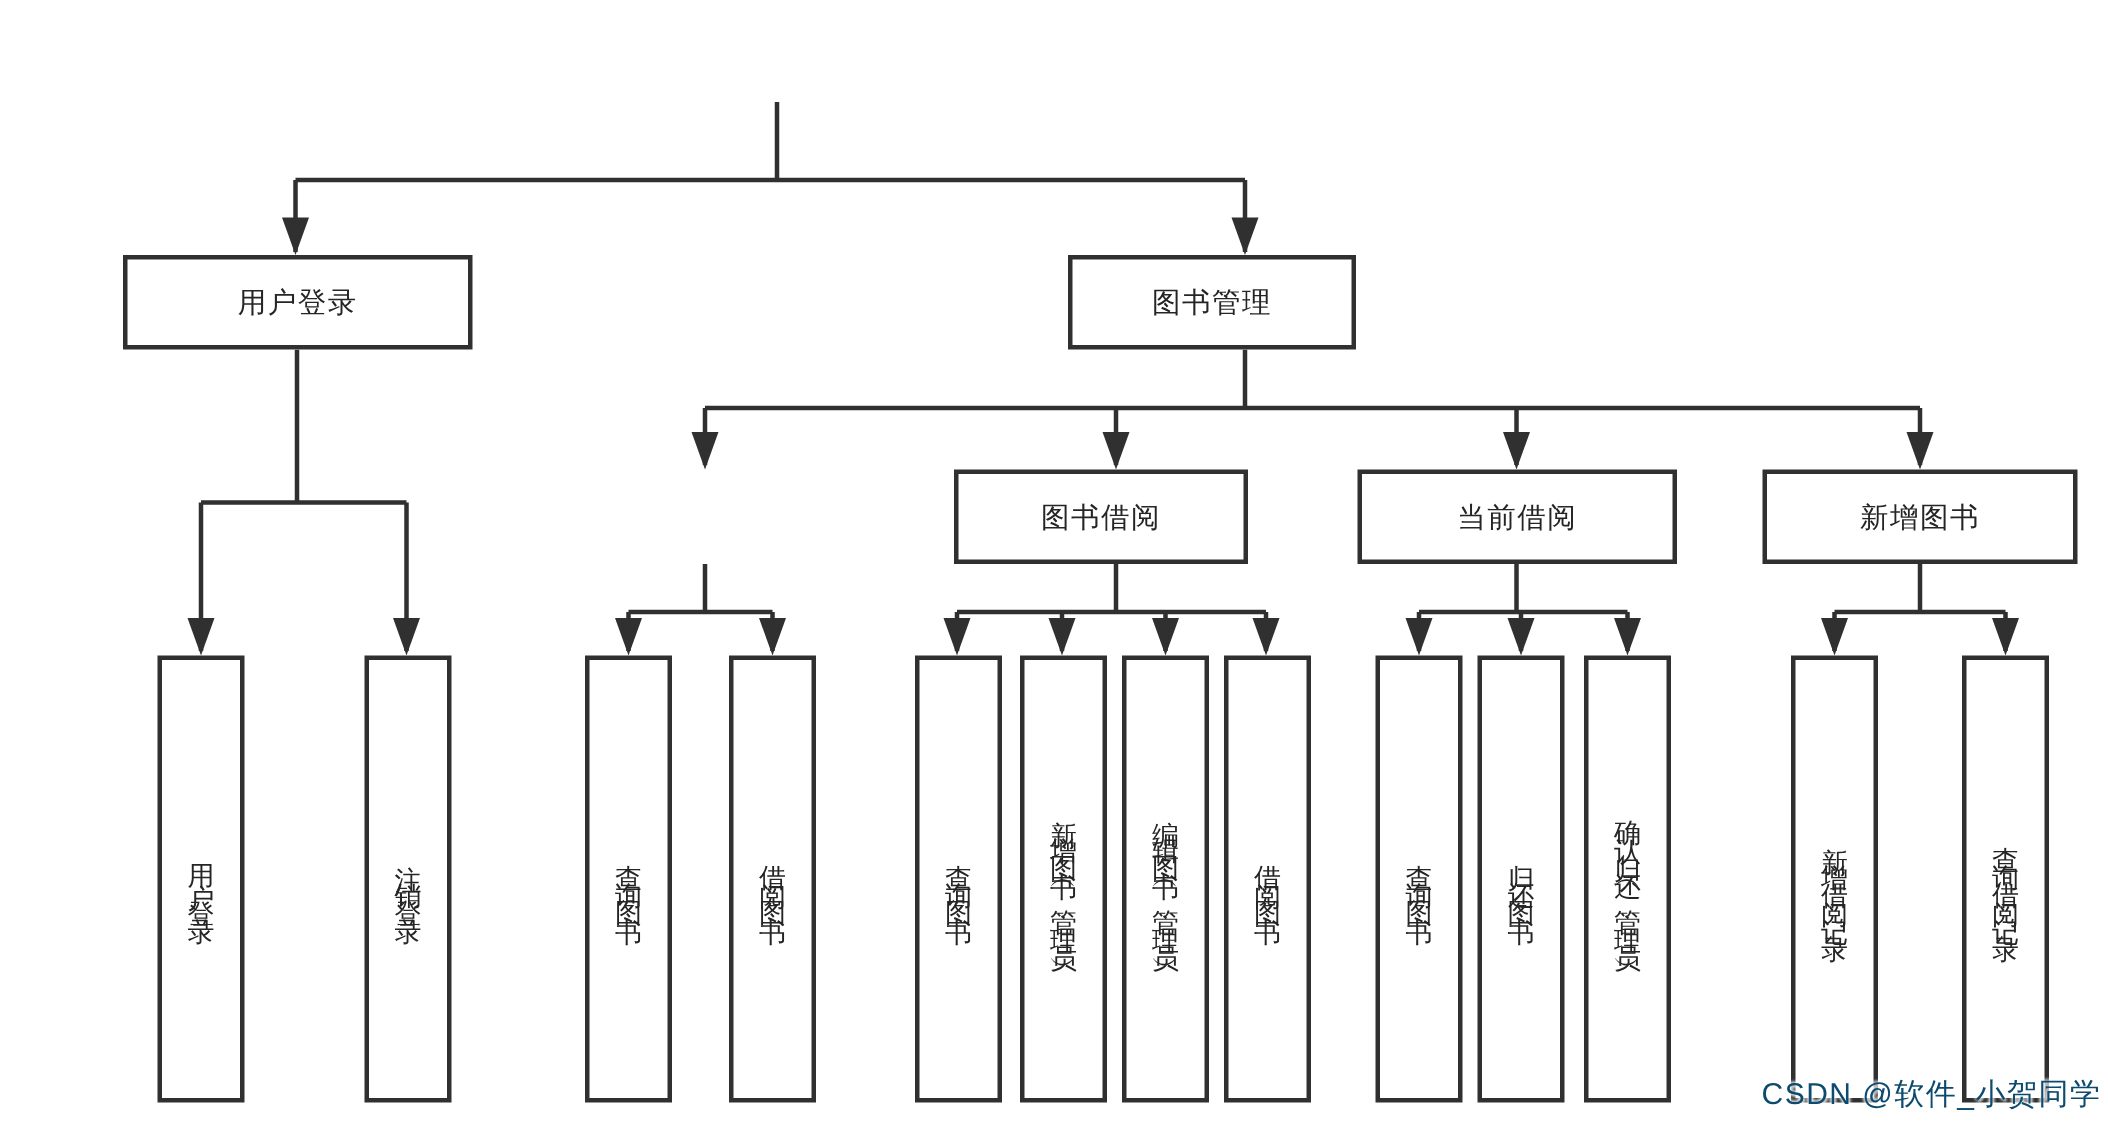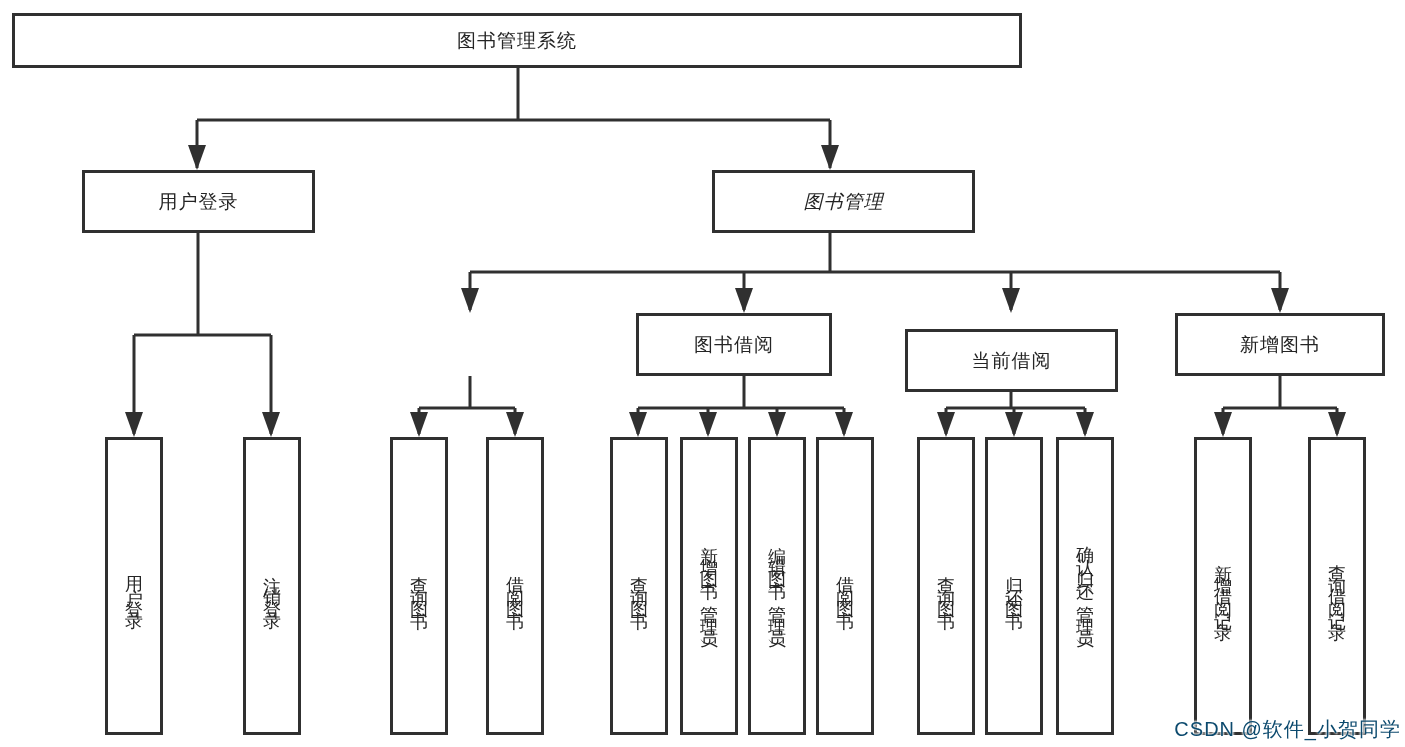--- a/index.html
+++ b/index.html
@@ -99,27 +99,26 @@
         <polygon points="768,412 786,412 777,437" fill="#303030"></polygon>
         <polygon points="835,412 853,412 844,437" fill="#303030"></polygon>
         <polygon points="937,412 955,412 946,437" fill="#303030"></polygon>
         <polygon points="1005,412 1023,412 1014,437" fill="#303030"></polygon>
         <polygon points="1076,412 1094,412 1085,437" fill="#303030"></polygon>
         <polygon points="1214,412 1232,412 1223,437" fill="#303030"></polygon>
         <polygon points="1328,412 1346,412 1337,437" fill="#303030"></polygon>
       </g>
   </svg>
 
-  <div class="node" style="left:12px;top:13px;width:1010px;height:55px;">图书管理系统</div>
 
   <div class="node" style="left:82px;top:170px;width:233px;height:63px;">用户登录</div>
-  <div class="node" style="left:712px;top:170px;width:263px;height:63px;font-style:italic;">图书管理</div>
+  <div class="node" style="left:712px;top:170px;width:192px;height:63px;">图书管理</div>
 
   <div class="node" style="left:636px;top:313px;width:196px;height:63px;">图书借阅</div>
-  <div class="node" style="left:905px;top:313px;width:213px;height:63px;margin-top:16px;">当前借阅</div>
+  <div class="node" style="left:905px;top:313px;width:213px;height:63px;">当前借阅</div>
   <div class="node" style="left:1175px;top:313px;width:210px;height:63px;">新增图书</div>
 
   <div class="node leaf" style="left:105px;top:437px;width:58px;height:298px;">用户登录</div>
   <div class="node leaf" style="left:243px;top:437px;width:58px;height:298px;">注销登录</div>
 
   <div class="node leaf" style="left:390px;top:437px;width:58px;height:298px;">查询图书</div>
   <div class="node leaf" style="left:486px;top:437px;width:58px;height:298px;">借阅图书</div>
 
   <div class="node leaf" style="left:610px;top:437px;width:58px;height:298px;">查询图书</div>
   <div class="node leaf" style="left:680px;top:437px;width:58px;height:298px;">新增图书（管理员）</div>

